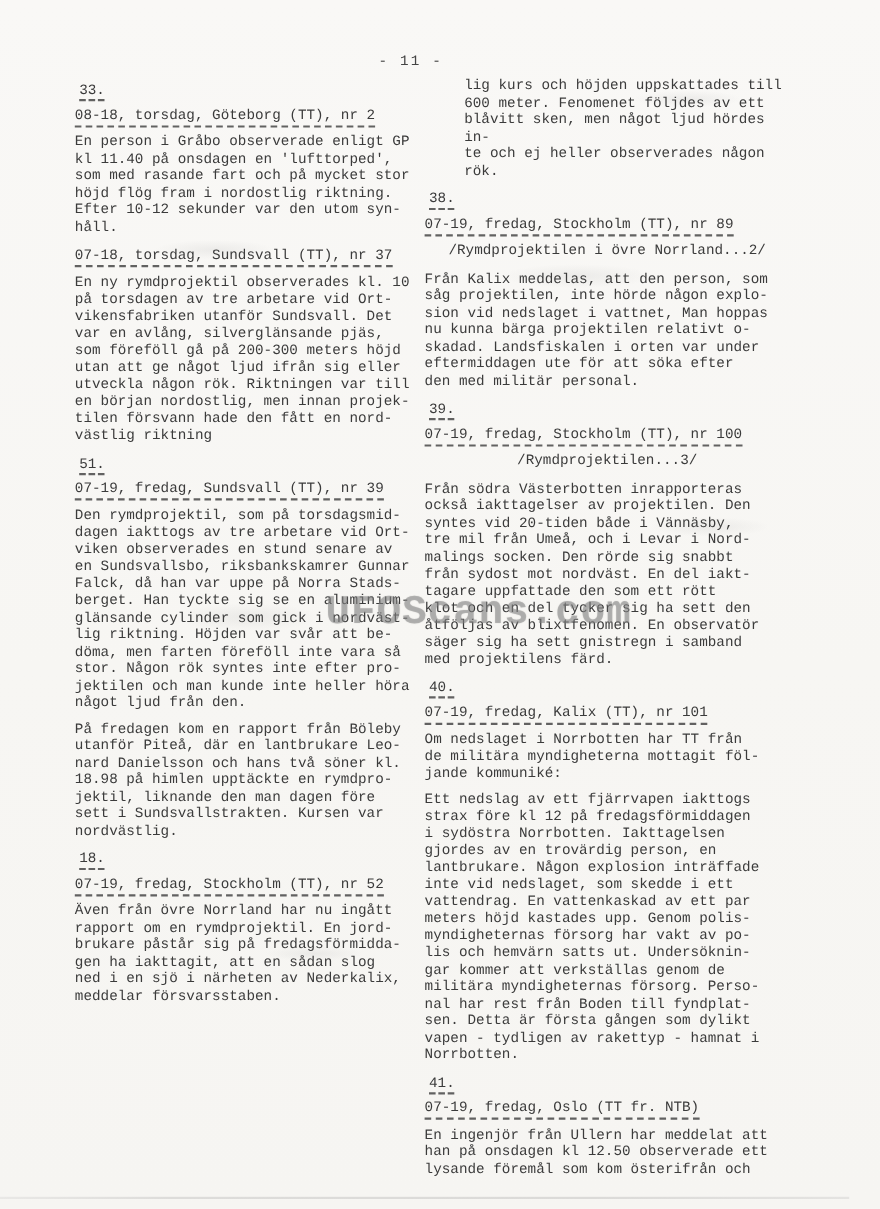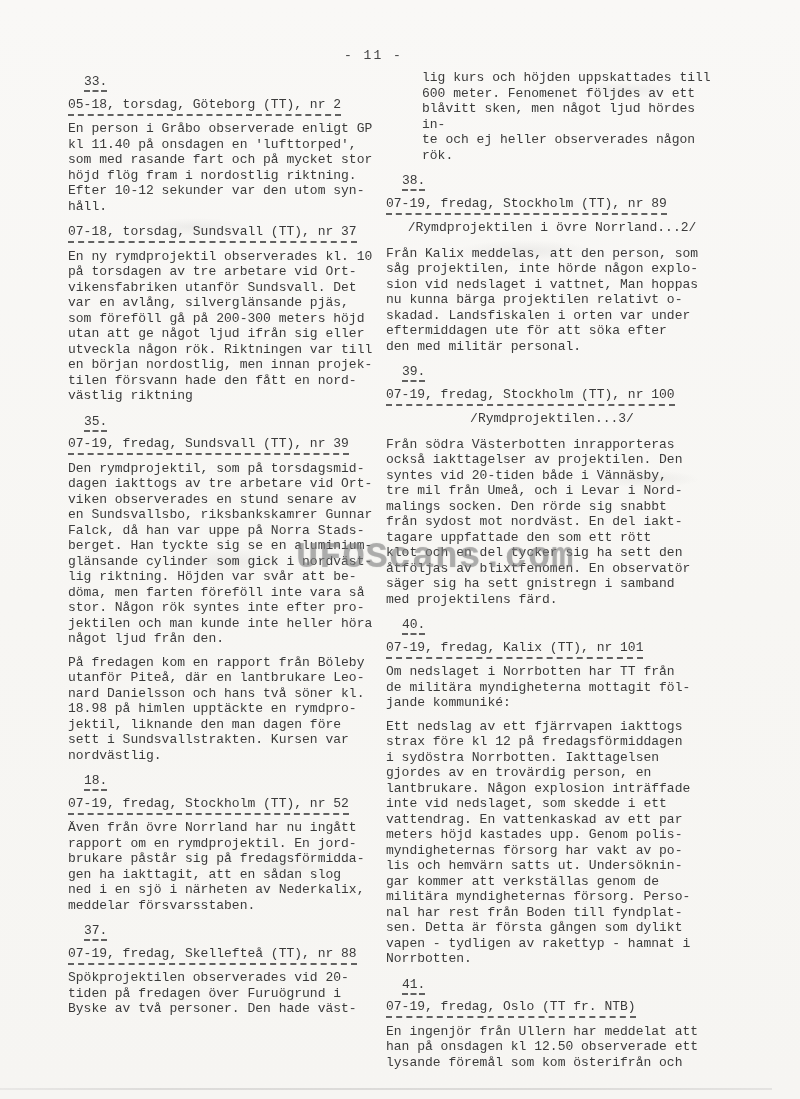--- a/index.html
+++ b/index.html
@@ -24,21 +24,21 @@
   .col {
     position: absolute;
     top: 64px;
     width: 332px;
     font-size: 13px;
     line-height: 15.5px;
   }
   .col-left  { left: 68px;  }
   .col-right { left: 386px; }
   .sec { margin-top: 10px; }
-  .sec-num { margin: 0 0 7px 16px; }
+  .sec-num { margin: 0 0 7px 4px; }
   .sec-num .u {
     border-bottom: 2px dashed rgba(60,60,60,0.8);
     padding-bottom: 1px;
   }
   .sec-head { margin: 0 0 9px 0; }
   .sec-head .hu {
     border-bottom: 2px dashed rgba(60,60,60,0.8);
     padding-bottom: 2px;
   }
   .sec-sub { margin: 0 0 10px 0; text-align: center; }
@@ -88,21 +88,21 @@
 <div class="smudge s4"></div>
 <div class="smudge s5"></div>
 <div class="smudge s6"></div>
 
 <div class="page-number">- 11 -</div>
 
 <div class="col col-left">
 
   <div class="sec">
     <div class="sec-num"><span class="u">33.</span></div>
-    <div class="sec-head"><span class="hu">05-18, torsdag, Göteborg (TT), nr 2</span></div>
+    <div class="sec-head"><span class="hu">08-18, torsdag, Göteborg (TT), nr 2</span></div>
     <div class="para">En person i Gråbo observerade enligt GP
 kl 11.40 på onsdagen en 'lufttorped',
 som med rasande fart och på mycket stor
 höjd flög fram i nordostlig riktning.
 Efter 10-12 sekunder var den utom syn-
 håll.</div>
   </div>
 
   <div class="sec">
     <div class="sec-head"><span class="hu">07-18, torsdag, Sundsvall (TT), nr 37</span></div>
@@ -112,21 +112,21 @@
 var en avlång, silverglänsande pjäs,
 som föreföll gå på 200-300 meters höjd
 utan att ge något ljud ifrån sig eller
 utveckla någon rök. Riktningen var till
 en början nordostlig, men innan projek-
 tilen försvann hade den fått en nord-
 västlig riktning</div>
   </div>
 
   <div class="sec">
-    <div class="sec-num"><span class="u">35.</span></div>
+    <div class="sec-num"><span class="u">51.</span></div>
     <div class="sec-head"><span class="hu">07-19, fredag, Sundsvall (TT), nr 39</span></div>
     <div class="para">Den rymdprojektil, som på torsdagsmid-
 dagen iakttogs av tre arbetare vid Ort-
 viken observerades en stund senare av
 en Sundsvallsbo, riksbankskamrer Gunnar
 Falck, då han var uppe på Norra Stads-
 berget. Han tyckte sig se en aluminium-
 glänsande cylinder som gick i nordväst-
 lig riktning. Höjden var svår att be-
 döma, men farten föreföll inte vara så
@@ -146,27 +146,20 @@
     <div class="sec-num"><span class="u">18.</span></div>
     <div class="sec-head"><span class="hu">07-19, fredag, Stockholm (TT), nr 52</span></div>
     <div class="para">Även från övre Norrland har nu ingått
 rapport om en rymdprojektil. En jord-
 brukare påstår sig på fredagsförmidda-
 gen ha iakttagit, att en sådan slog
 ned i en sjö i närheten av Nederkalix,
 meddelar försvarsstaben.</div>
   </div>
 
-  <div class="sec">
-    <div class="sec-num"><span class="u">37.</span></div>
-    <div class="sec-head"><span class="hu">07-19, fredag, Skellefteå (TT), nr 88</span></div>
-    <div class="para">Spökprojektilen observerades vid 20-
-tiden på fredagen över Furuögrund i
-Byske av två personer. Den hade väst-</div>
-  </div>
 
 </div>
 
 <div class="col col-right">
 
   <div class="para cont-para">lig kurs och höjden uppskattades till
 600 meter. Fenomenet följdes av ett
 blåvitt sken, men något ljud hördes in-
 te och ej heller observerades någon rök.</div>
 

